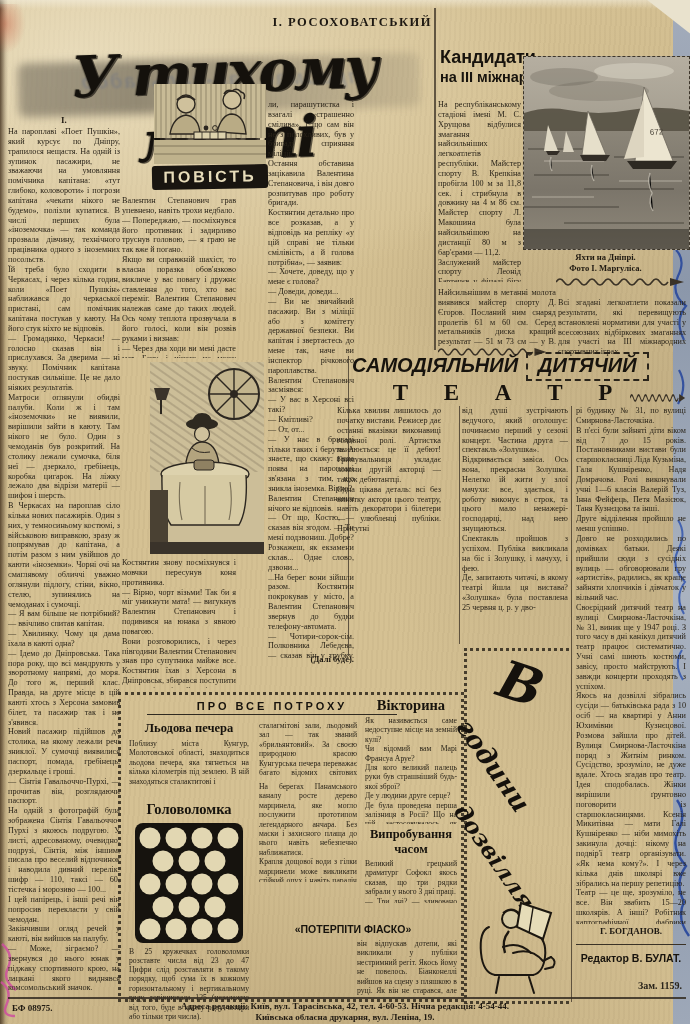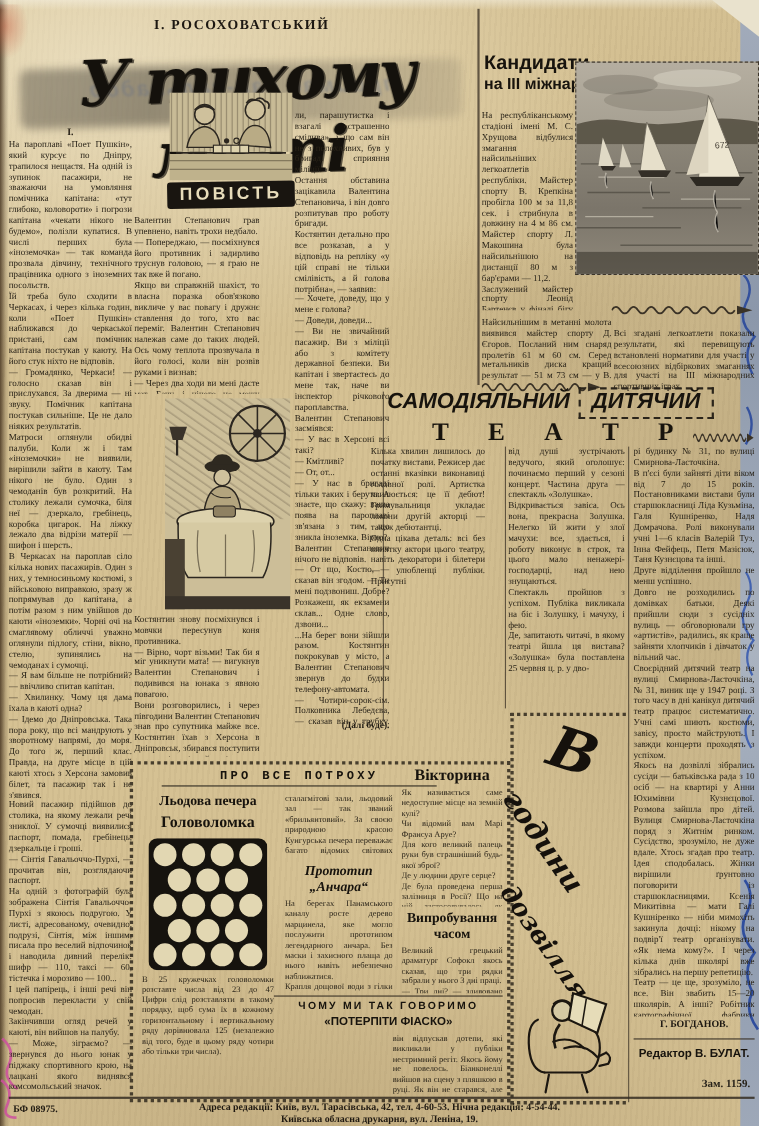--- a/index.html
+++ b/index.html
@@ -11,21 +11,21 @@
       radial-gradient(ellipse 700px 320px at 45% 102%, rgba(146,122,82,.28), transparent 72%),
       radial-gradient(ellipse 220px 160px at 70% 30%, rgba(120,100,65,.12), transparent 70%),
       repeating-linear-gradient(93deg, rgba(105,86,56,.05) 0 2px, transparent 2px 5px);
     font-family:"Liberation Serif",serif;color:#29241b;}
   .abs{position:absolute;}
   .txt{font-family:"Liberation Serif",serif;font-size:8.2px;line-height:1.2;text-align:justify;
        color:#2a2419;white-space:pre-line;overflow:hidden;}
   .txt-sm{font-size:7.7px;line-height:1.22;}
   .rule-v{background:rgba(58,48,36,.75);width:1.5px;}
   .rule-h{background:rgba(52,44,33,.85);height:2px;}
-  .byline{font-weight:bold;font-size:12.5px;letter-spacing:1.5px;color:#1d1812;text-align:left;}
+  .byline{font-weight:bold;font-size:12.5px;letter-spacing:1.5px;color:#1d1812;text-align:right;}
   .section-head{font-weight:bold;font-size:15px;letter-spacing:5px;text-align:center;color:#1d1812;
        border-bottom:2px solid #2f2a21;padding-bottom:5px;}
   .main-title{font-family:"DejaVu Serif",serif;font-style:italic;font-weight:bold;font-size:57px;
        letter-spacing:-3px;color:#14110c;text-align:center;transform:rotate(-2deg);
        text-shadow:1.5px 1px 0 rgba(18,15,10,.65), -1px 0 1px rgba(18,15,10,.4);}
   .ghost-band{background:linear-gradient(90deg, rgba(92,86,74,.50), rgba(58,54,46,.48) 30%, rgba(88,82,70,.34) 68%, rgba(122,113,95,.22));
        filter:blur(4px);transform:rotate(-1.6deg);border-radius:8px;}
   .ghost-text{transform:scale(-1,1) rotate(1.2deg);font-family:"Liberation Sans",sans-serif;
        font-weight:bold;font-style:italic;font-size:20px;letter-spacing:2px;color:#59688a;
        opacity:.30;filter:blur(.8px);text-align:center;}
@@ -39,21 +39,21 @@
   .photo-frame{border:1.5px dashed #3c352a;background:#a9a293;}
   .caption{font-weight:bold;font-size:8.6px;text-align:center;color:#201a12;line-height:1.25;}
   .theater-w1{font-family:"Liberation Sans",sans-serif;font-style:italic;font-weight:bold;font-size:20px;color:#17130d;}
   .stamp{border:2px dashed #2b251b;padding:0 10px 2px 10px;}
   .theater-h2{font-weight:bold;font-size:23px;letter-spacing:15px;color:#17130d;text-align:center;}
   .author{font-weight:bold;font-size:9px;text-align:center;color:#1d1812;}
   .editor{font-family:"Liberation Sans",sans-serif;font-weight:bold;font-size:10.5px;text-align:center;
        color:#17130d;border-top:1.5px solid #3a3226;padding-top:7px;}
   .order{font-size:10px;text-align:right;font-weight:bold;}
   .pot-box{border:3px dotted #473e2d;}
-  .pot-header{font-family:Liberation Mono, monospace;font-weight:bold;font-size:11px;letter-spacing:3px;
+  .pot-header{font-family:Liberation Sans, sans-serif;font-weight:bold;font-size:11px;letter-spacing:3px;
        text-align:center;color:#17130d;border-bottom:1.5px solid #2f2a21;padding-bottom:2px;}
   .sub-title{font-weight:bold;font-size:12.5px;text-align:center;color:#17130d;}
   .sub-title-it{font-style:italic;}
   .quiz-title{font-weight:bold;font-size:14.5px;text-align:center;color:#17130d;}
   .why-head{font-family:"Liberation Sans",sans-serif;font-weight:bold;font-size:9.5px;letter-spacing:2px;
        text-align:center;color:#17130d;border-top:1px solid #3a3226;padding-top:3px;}
   .fiasco-title{font-family:"Liberation Sans",sans-serif;font-weight:bold;font-size:10.5px;text-align:center;color:#17130d;}
   .leisure-box{border-top:3px dotted #473e2d;border-left:3px dotted #473e2d;border-bottom:3px dotted #473e2d;}
   .script{font-family:"DejaVu Serif",serif;font-style:italic;font-weight:bold;color:#15110c;position:absolute;white-space:nowrap;}
   .footer-center{font-weight:bold;font-size:9px;text-align:center;color:#201a12;}
@@ -247,20 +247,24 @@
       <path d="M22 94 l14 0 l-3 4 l-9 0 z" fill="#332e27"></path>
       <g stroke="rgba(230,224,208,.6)" stroke-width="1.4">
         <path d="M126 116 q-3 10 2 20 q-4 10 1 18"></path>
         <path d="M68 108 q-2 8 2 16"></path>
         <path d="M27 100 q-2 8 1 14"></path>
       </g>
       <rect y="172" width="165" height="20" fill="rgba(32,28,23,.45)"></rect>
     </svg>
   </div>
 
+  <div class="abs caption" style="left:523px;top:252px;width:165px;">
+    <div>Яхти на Дніпрі.</div>
+    <div>Фото І. Маргуліса.</div>
+  </div>
 
   <svg class="abs squig" style="left:556px;top:276px;" width="130" height="10" viewBox="0 0 130 10" preserveAspectRatio="none">
     <path d="M0 6 Q4 0 8 6 T16 6 T24 6 T32 6 T40 6 T48 6 T56 6 T64 6 T72 6 T80 6 T88 6 T96 6 T104 6 T112 6" stroke="#3a3226" stroke-width="1.6" fill="none"></path>
     <polygon points="114,2 128,6 114,10" fill="#3a3226"></polygon>
   </svg>
   <div class="abs txt" style="left:558px;top:298px;width:128px;height:70px;">Всі згадані легкоатлети показали результати, які перевищують встановлені нормативи для участі у всесоюзних відбіркових змаганнях для участі на ІІІ міжнародних спортивних іграх.</div>
   <div class="abs txt" style="left:438px;top:288px;width:118px;height:58px;">Найсильнішим в метанні молота виявився майстер спорту Д. Єгоров. Посланий ним снаряд пролетів 61 м 60 см. Серед метальників диска кращий результат — 51 м 73 см — у В. Компанійця.</div>
   <svg class="abs squig" style="left:438px;top:346px;" width="110" height="10" viewBox="0 0 130 10" preserveAspectRatio="none">
     <path d="M0 6 Q4 0 8 6 T16 6 T24 6 T32 6 T40 6 T48 6 T56 6 T64 6 T72 6 T80 6 T88 6 T96 6 T104 6 T112 6" stroke="#3a3226" stroke-width="1.6" fill="none"></path>
     <polygon points="114,2 128,6 114,10" fill="#3a3226"></polygon>
@@ -295,20 +299,21 @@
 Корисну справу роблять ентузіасти будинку № 31. Але вони не одержують належної підтримки з боку працівників будинкоуправління № 601. Хотіли б батьки на пустирі, який поряд, влаштувати хороший спортмайданчик. Так не дозволяють. А час дозволити, по-справжньому допомогти ентузіастам.</div>
   <div class="abs author" style="left:576px;top:926px;width:110px;">Г. БОГДАНОВ.</div>
   <div class="abs editor" style="left:576px;top:944px;width:110px;">Редактор В. БУЛАТ.</div>
   <div class="abs order" style="left:576px;top:980px;width:106px;">Зам. 1159.</div>
 
   <div class="abs pot-box" style="left:118px;top:692px;width:340px;height:304px;">
     <div class="abs pot-header" style="left:26px;top:5px;width:250px;">ПРО ВСЕ ПОТРОХУ</div>
 
     <div class="abs" style="left:8px;top:26px;width:120px;">
       <div class="sub-title">Льодова печера</div>
+      <div class="txt txt-sm" style="margin-top:3px;height:58px;">Поблизу міста Кунгур, Молотовської області, знаходиться льодова печера, яка тягнеться на кілька кілометрів під землею. В ній знаходяться сталактитові і</div>
       <div class="quiz-title" style="margin-top:4px;">Головоломка</div>
       <svg width="108" height="120" viewBox="0 0 108 120" style="display:block;margin:5px auto 0;">
         <rect width="108" height="120" rx="8" fill="#16130e"></rect>
         <g fill="#e2d7b2">
           <circle cx="15" cy="15" r="10.5"></circle>
             <circle cx="41" cy="15" r="10.5"></circle>
             <circle cx="67" cy="15" r="10.5"></circle>
             <circle cx="93" cy="15" r="10.5"></circle>
           <circle cx="28" cy="38" r="10.5"></circle>
             <circle cx="54" cy="38" r="10.5"></circle>
@@ -325,39 +330,37 @@
             <circle cx="67" cy="106" r="10.5"></circle>
             <circle cx="93" cy="106" r="10.5"></circle>
         </g>
       </svg>
       <div class="txt txt-sm" style="margin-top:4px;height:18px;">В 25 кружечках головоломки розставте числа від 23 до 47 включно.</div>
       <div class="txt txt-sm" style="height:56px;">Цифри слід розставляти в такому порядку, щоб сума їх в кожному горизонтальному і вертикальному ряду дорівнювала 125 (незалежно від того, буде в цьому ряду чотири або тільки три числа).</div>
     </div>
 
     <div class="abs" style="left:138px;top:26px;width:98px;height:182px;overflow:hidden;">
       <div class="txt txt-sm" style="height:58px;">сталагмітові зали, льодовий зал — так званий «брильянтовий». За своєю природною красою Кунгурська печера переважає багато відомих світових печер.</div>
-      <div class="sub-title sub-title-it" style="margin-top:5px;">Прототип „Анчара“</div>
       <div class="txt txt-sm" style="margin-top:3px;height:100px;">На берегах Панамського каналу росте дерево марцинела, яке могло послужити прототипом легендарного анчара. Без маски і захисного плаща до нього навіть небезпечно наближатися.
 Крапля дощової води з гілки марцинели може викликати стійкий опух і навіть параліч тієї частини тіла, куди вона попаде.</div>
     </div>
 
     <div class="abs" style="left:244px;top:2px;width:92px;height:206px;overflow:hidden;">
       <div class="quiz-title">Вікторина</div>
       <div class="txt txt-sm" style="margin-top:2px;height:108px;">Як називається саме недоступне місце на земній кулі?
 Чи відомий вам Марі Франсуа Аруе?
 Для кого великий палець руки був страшніший будь-якої зброї?
 Де у людини друге серце?
 Де була проведена перша залізниця в Росії? Що на ній застосовувалось як остерігаючий сигнал?</div>
       <div class="sub-title" style="margin-top:3px;">Випробування часом</div>
       <div class="txt txt-sm" style="margin-top:2px;height:66px;">Великий грецький драматург Софокл якось сказав, що три рядки забрали у нього 3 дні праці.
 — Три дні? — здивовано вигукнув присутній при цьому віршопліт, — та я за цей час написав би 100!
 — Але, — відповів Софокл, — вони б існували тільки 3 дні.</div>
     </div>
 
-    <div class="abs why-head" style="left:128px;top:210px;width:208px;">ЧОМУ МИ ТАК ГОВОРИМО</div>
     <div class="abs fiasco-title" style="left:128px;top:228px;width:208px;">«ПОТЕРПІТИ ФІАСКО»</div>
     <div class="abs txt txt-sm" style="left:236px;top:244px;width:100px;height:56px;">він відпускав дотепи, які викликали у публіки нестримний регіт. Якось йому не повелось. Біанконеллі вийшов на сцену з пляшкою в руці. Як він не старався, але розсмішити глядачів так і не вдалося. Цей випадок і породив вираз «потерпіти фіаско».</div>
   </div>
 
   <div class="abs leisure-box" style="left:464px;top:648px;width:102px;height:350px;">
     <span class="script" style="left:32px;top:2px;font-size:52px;transform:rotate(18deg);">В</span>
     <span class="script" style="left:8px;top:62px;font-size:26px;transform:rotate(55deg);transform-origin:0 0;">години</span>
     <span class="script" style="left:4px;top:148px;font-size:23px;transform:rotate(55deg);transform-origin:0 0;">дозвілля</span>
     <svg width="94" height="112" viewBox="0 0 94 112" style="position:absolute;left:2px;top:236px;">
       <g stroke="#1c1710" stroke-width="2" fill="none" stroke-linecap="round">

